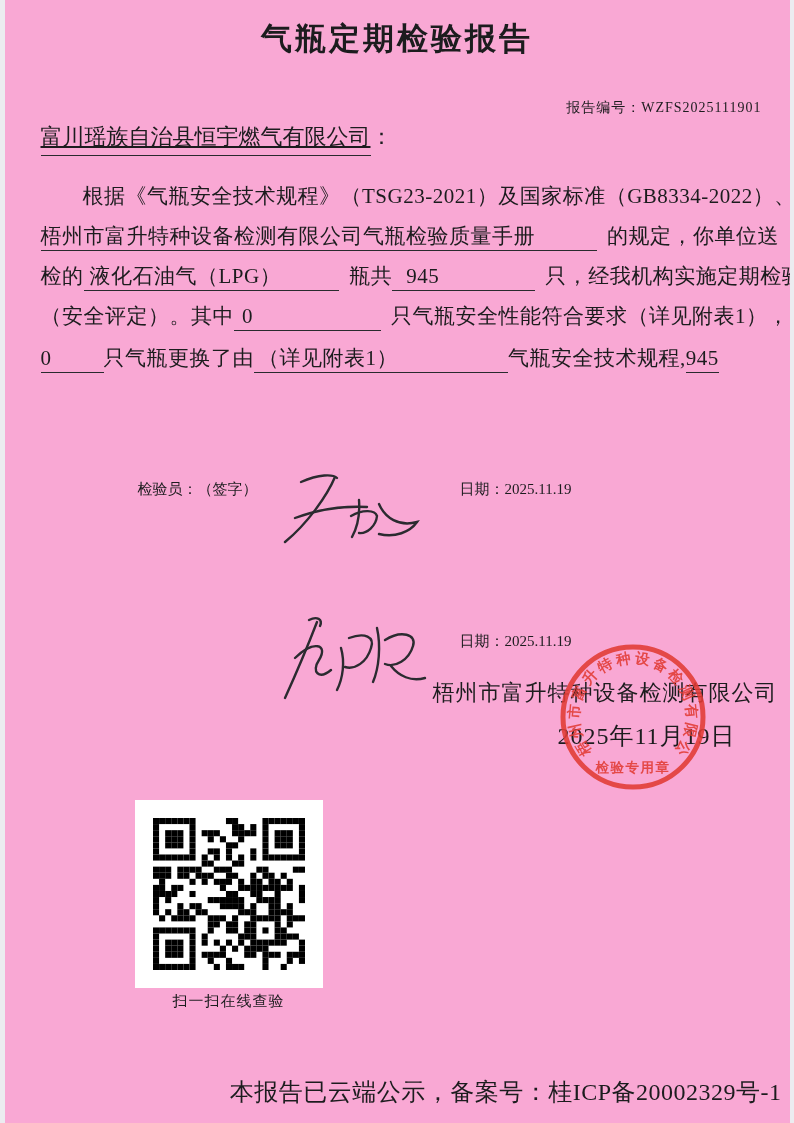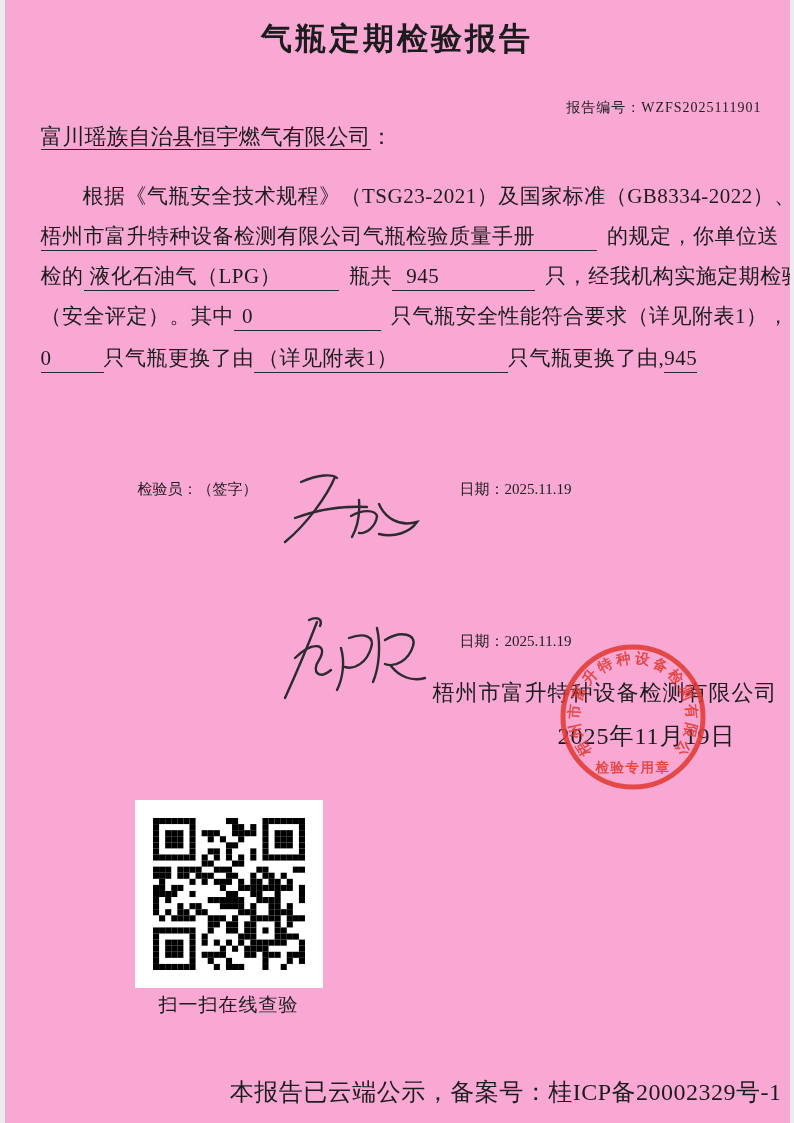--- a/index.html
+++ b/index.html
@@ -2,21 +2,21 @@
 <html><head>
 <meta charset="utf-8">
 <style>
   html,body{margin:0;padding:0;}
   body{background:#ececf0;font-family:"Liberation Serif","DejaVu Serif",serif;color:#1c1c1e;}
   .page{position:relative;width:785px;height:1123px;background:#f9a8d4;overflow:hidden;margin:0 auto;}
   .abs{position:absolute;}
   .doc-title{top:18px;left:0;width:100%;text-align:center;font-size:31px;font-weight:bold;letter-spacing:3px;}
   .report-no{top:62px;right:28px;font-size:14px;letter-spacing:1px;margin-top:37px;}
   .addressee{top:122px;left:36px;font-size:22px;}
-  .addressee .uline{border-bottom:1.5px solid #2a2a2e;padding-bottom:0;}
+  .addressee .uline{border-bottom:1.5px solid #2a2a2e;padding-bottom:6px;text-decoration:underline;}
   .bodyline{left:36px;width:730px;font-size:21px;white-space:nowrap;letter-spacing:0.5px;}
   .l1{top:182px;padding-left:42px;}
   .l2{top:222px;}
   .l3{top:262px;}
   .l4{top:302px;}
   .l5{top:344px;}
   .l6{top:384px;}
   .fill{border-bottom:1.5px solid #2a2a2e;padding-bottom:1px;display:inline-block;line-height:1.25;}
   .f-l2{padding-right:62px;text-align:right;}
   .f-lpg{padding-left:6px;padding-right:58px;}
@@ -31,21 +31,21 @@
   .appr-label{top:632px;left:133px;}
   .appr-date{top:632px;left:455px;}
   .sig-svg{pointer-events:none;}
   .sig1{top:462px;left:262px;}
   .sig2{top:610px;left:268px;}
   .org-line{top:678px;left:428px;font-size:22px;letter-spacing:1px;}
   .issue-date{top:720px;left:553px;font-size:24px;letter-spacing:1px;}
   .seal{top:644px;left:548px;opacity:0.88;}
   .qr-box{top:800px;left:130px;width:188px;height:188px;background:#ffffff;}
   .qr-box svg{position:absolute;top:18px;left:18px;}
-  .qr-caption{top:992px;left:130px;width:188px;text-align:center;font-size:19px;letter-spacing:1px;}
+  .qr-caption{top:992px;left:130px;width:188px;text-align:center;font-size:15px;letter-spacing:1px;}
   .footer{top:1076px;right:8px;font-size:24px;letter-spacing:0.5px;}
   .seal text{font-weight:bold;}
 </style>
 </head>
 <body>
 
 <div class="page">
 
   <div class="abs doc-title">气瓶定期检验报告</div>
 
@@ -54,21 +54,21 @@
   <div class="abs addressee"><span class="uline">富川瑶族自治县恒宇燃气有限公司</span><span>：</span></div>
 
   <div class="abs bodyline l1">根据《气瓶安全技术规程》（TSG23-2021）及国家标准（GB8334-2022）、</div>
 
   <div class="abs bodyline l2"><span class="fill f-l2">梧州市富升特种设备检测有限公司气瓶检验质量手册</span><span class="gap"></span><span>的规定，你单位送</span></div>
 
   <div class="abs bodyline l3"><span>检的</span><span class="fill f-lpg">液化石油气（LPG）</span><span class="gap"></span><span>瓶共</span><span class="fill f-945a">945</span><span class="gap"></span><span>只，经我机构实施定期检验</span></div>
 
   <div class="abs bodyline l4"><span>（安全评定）。其中</span><span class="fill f-0a">0</span><span class="gap"></span><span>只气瓶安全性能符合要求（详见附表1），</span></div>
 
-  <div class="abs bodyline l5"><span class="fill f-0b">0</span><span>只气瓶更换了由</span><span class="fill f-fb1">（详见附表1）</span><span>只气瓶更换了由,</span><span class="fill">945</span></div>
+  <div class="abs bodyline l5"><span class="fill f-0b">0</span><span>只气瓶更换了由</span><span class="fill f-fb1">（详见附表1）</span><span>气瓶安全技术规程,</span><span class="fill">945</span></div>
 
 
   <div class="abs sig-row insp-label">检验员：（签字）</div>
   <div class="abs sig-row insp-date"><span>日期：</span><span>2025.11.19</span></div>
 
   <svg class="abs sig-svg sig1" width="160" height="90" viewBox="0 0 160 90">
     <g fill="none" stroke="#2b2b30" stroke-width="2.4" stroke-linecap="round">
       <path d="M34,20 C52,12 66,12 70,16"></path>
       <path d="M68,15 C60,34 40,62 18,80"></path>
       <path d="M28,56 C52,47 78,44 100,45"></path>

